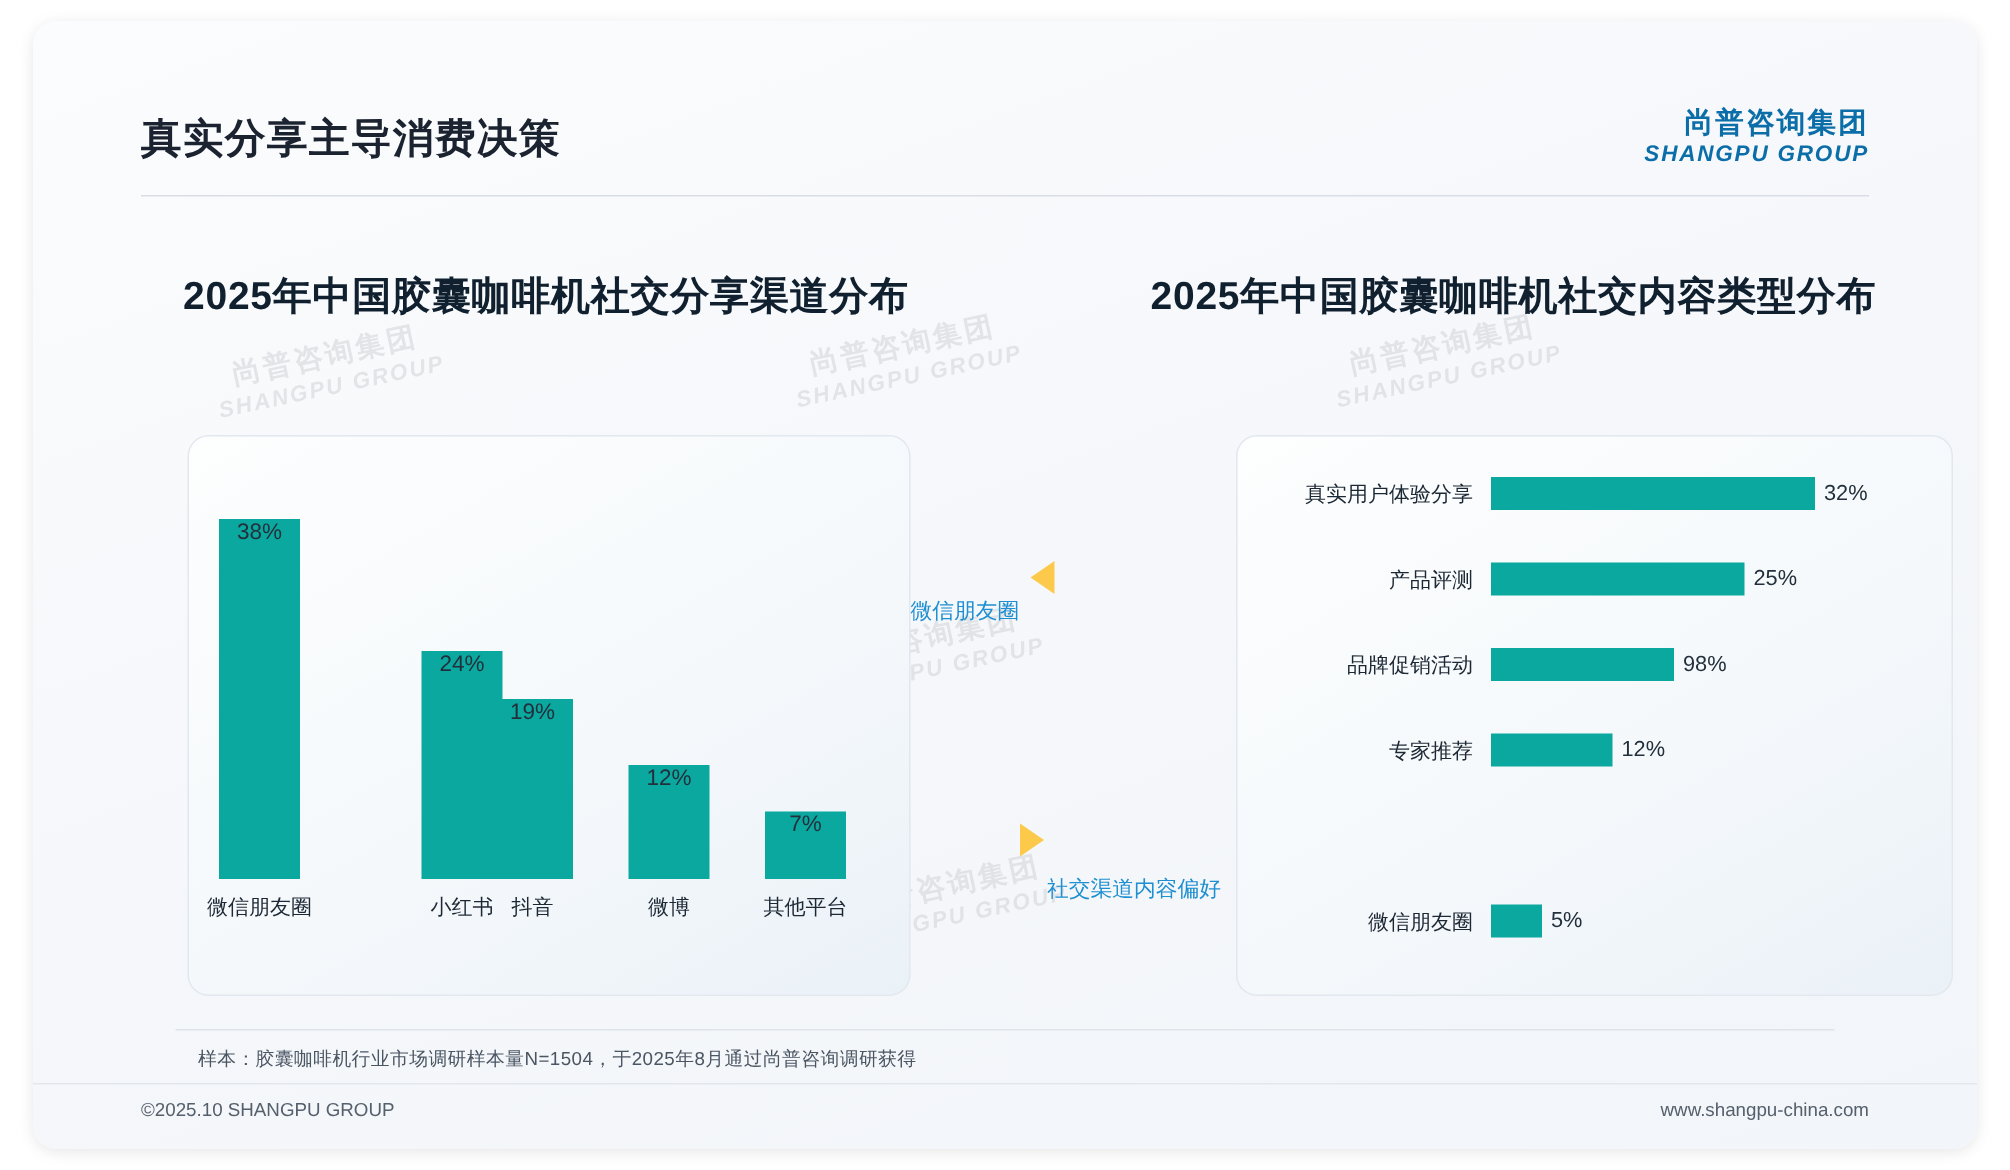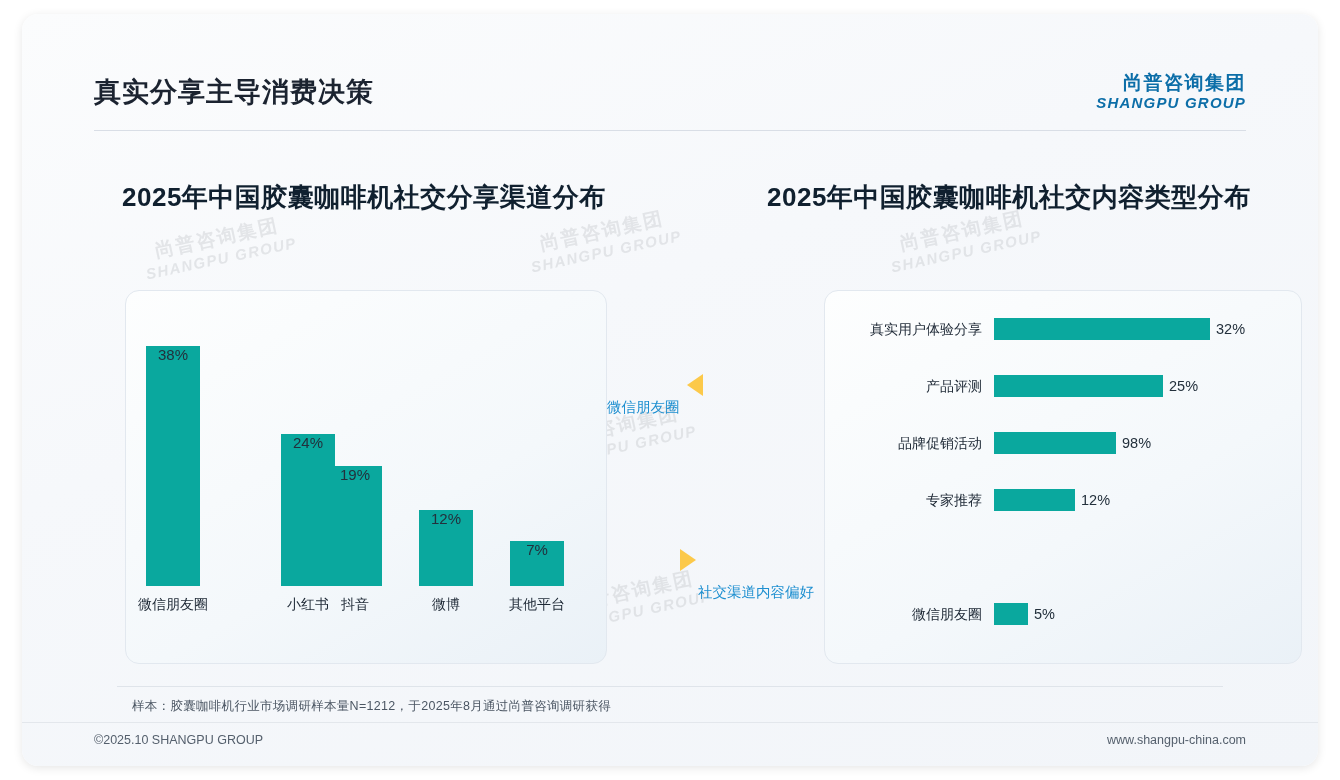--- a/index.html
+++ b/index.html
@@ -350,18 +350,18 @@
       <div class="hval" style="left:249px;">12%</div>
     </div>
     <div class="hrow" style="top:293px;">
       <div class="hlabel">微信朋友圈</div>
       <div class="hbar" style="width:34px;"></div>
       <div class="hval" style="left:202px;">5%</div>
     </div>
   </div>
 
   <div class="note-sep"></div>
-  <div class="note">样本：胶囊咖啡机行业市场调研样本量N=1212，于2025年8月通过尚普咨询调研获得</div>
+  <div class="note">样本：胶囊咖啡机行业市场调研样本量N=1504，于2025年8月通过尚普咨询调研获得</div>
   <div class="footer-line"></div>
   <div class="copyright">©2025.10 SHANGPU GROUP</div>
   <div class="site">www.shangpu-china.com</div>
 
 </div>
 
 </body></html>

